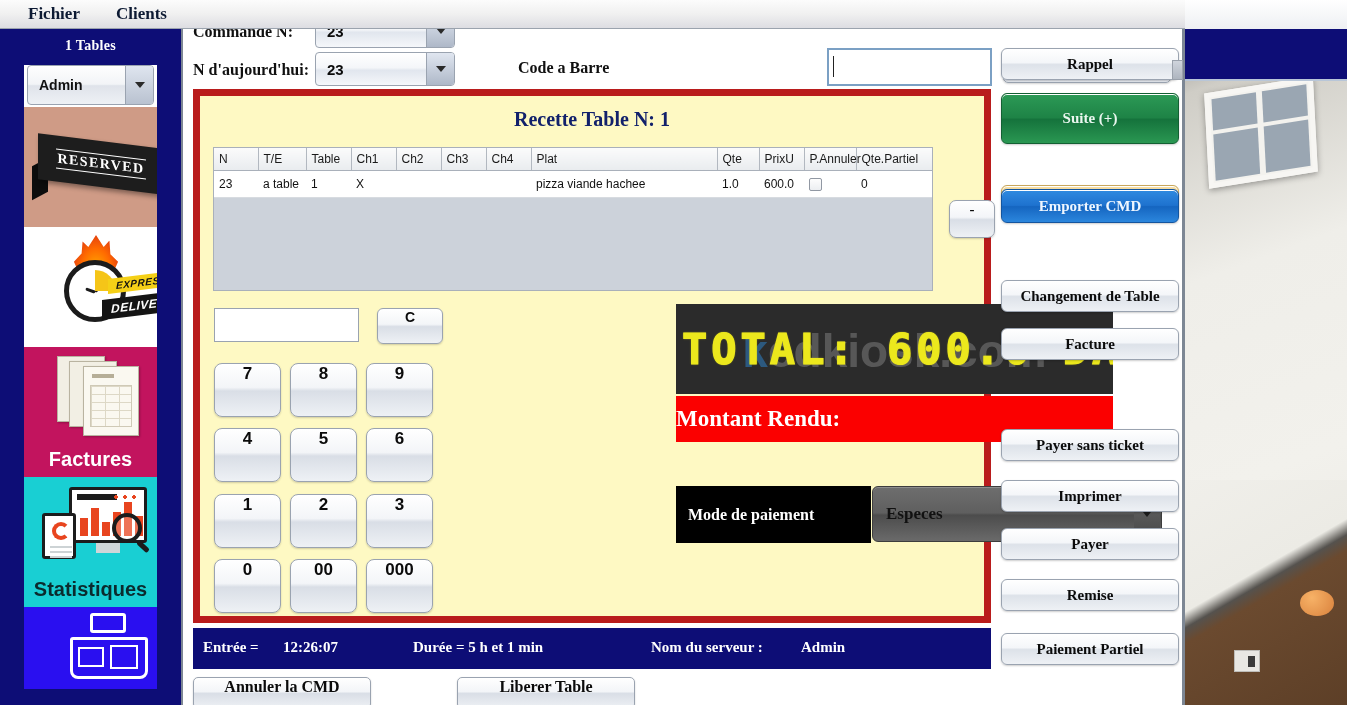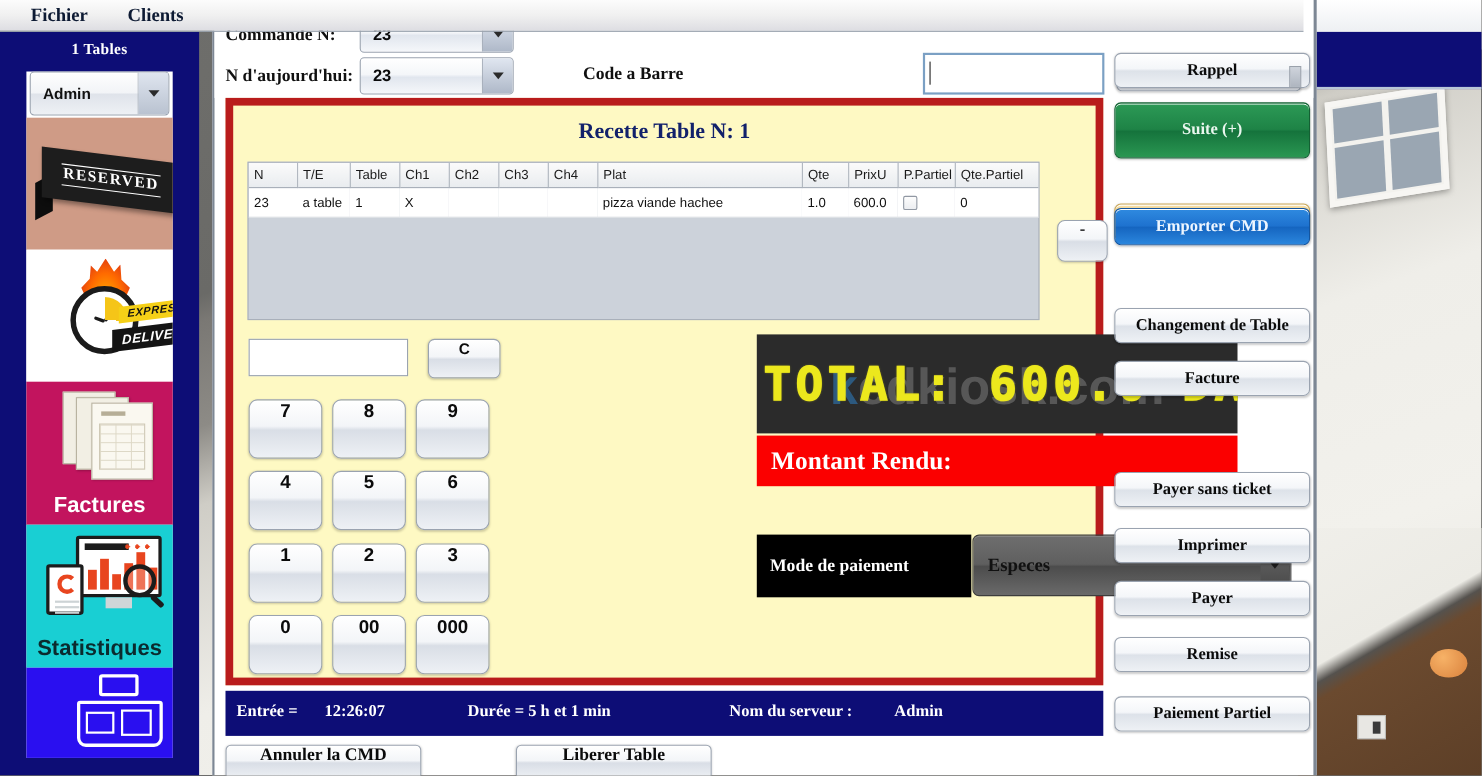--- a/index.html
+++ b/index.html
@@ -239,21 +239,21 @@
   }
   .term-ico .kp {
     position: absolute; left: 14px; top: 34px; width: 26px; height: 20px; border: 2px solid #fff;
   }
   .term-ico .kp2 {
     position: absolute; left: 46px; top: 32px; width: 28px; height: 24px; border: 2px solid #fff;
   }
 
   
   .appwin {
-    position: absolute; left: 193px; top: 0; width: 1004px; height: 705px;
+    position: absolute; left: 181px; top: 0; width: 1004px; height: 705px;
     background: #ffffff;
     border-left: 2px solid #7d8794; border-right: 3px solid #7d8794;
     z-index: 4;
   }
 
   .topform {
     position: relative; height: 89px; background: #ffffff;
   }
   .lblBold {
     position: absolute; font-size: 16px; font-weight: bold; color: #101010;
@@ -372,21 +372,21 @@
     font-family: "DejaVu Sans Mono", monospace;
     font-size: 42px; font-weight: bold; letter-spacing: 4px;
     color: #ece81d;
     text-shadow: 0 0 2px rgba(236,232,29,.8);
     -webkit-text-stroke: 1.2px #ece81d;
     white-space: nowrap;
   }
   .montant {
     position: absolute; left: 476px; top: 300px; width: 437px; height: 46px;
     background: #fb0000;
-    display: flex; align-items: center; padding-left: 13px;
+    display: flex; align-items: center; padding-left: 0;
     font-size: 23px; font-weight: bold; color: #fff;
     font-family: "Liberation Serif", serif;
   }
 
   .modepay {
     position: absolute; left: 476px; top: 390px; width: 195px; height: 57px;
     background: #000; display: flex; align-items: center; padding-left: 12px;
     color: #fff; font-size: 16px; font-weight: bold;
   }
   .paycombo {
@@ -601,21 +601,21 @@
               <th>N</th>
               <th>T/E</th>
               <th>Table</th>
               <th>Ch1</th>
               <th>Ch2</th>
               <th>Ch3</th>
               <th>Ch4</th>
               <th>Plat</th>
               <th>Qte</th>
               <th>PrixU</th>
-              <th>P.Partiel</th>
+              <th>P.Annuler</th>
               <th>Qte.Partiel</th>
             </tr>
           </thead>
           <tbody>
             <tr>
               <td>23</td>
               <td>a table</td>
               <td>1</td>
               <td>X</td>
               <td></td>

